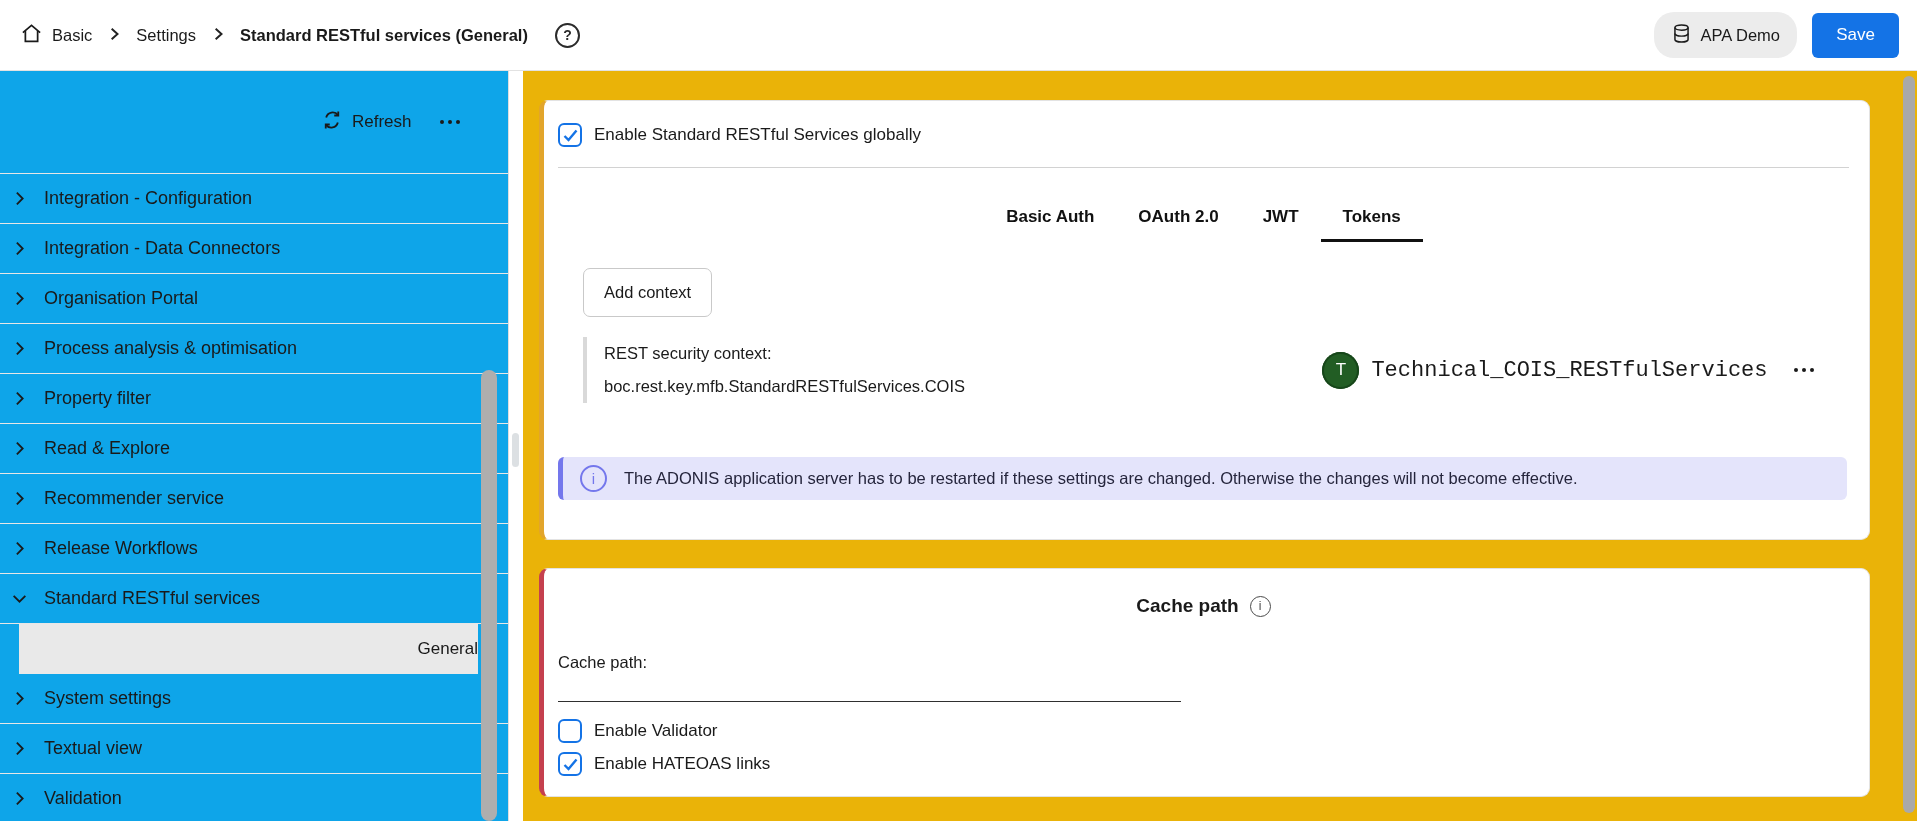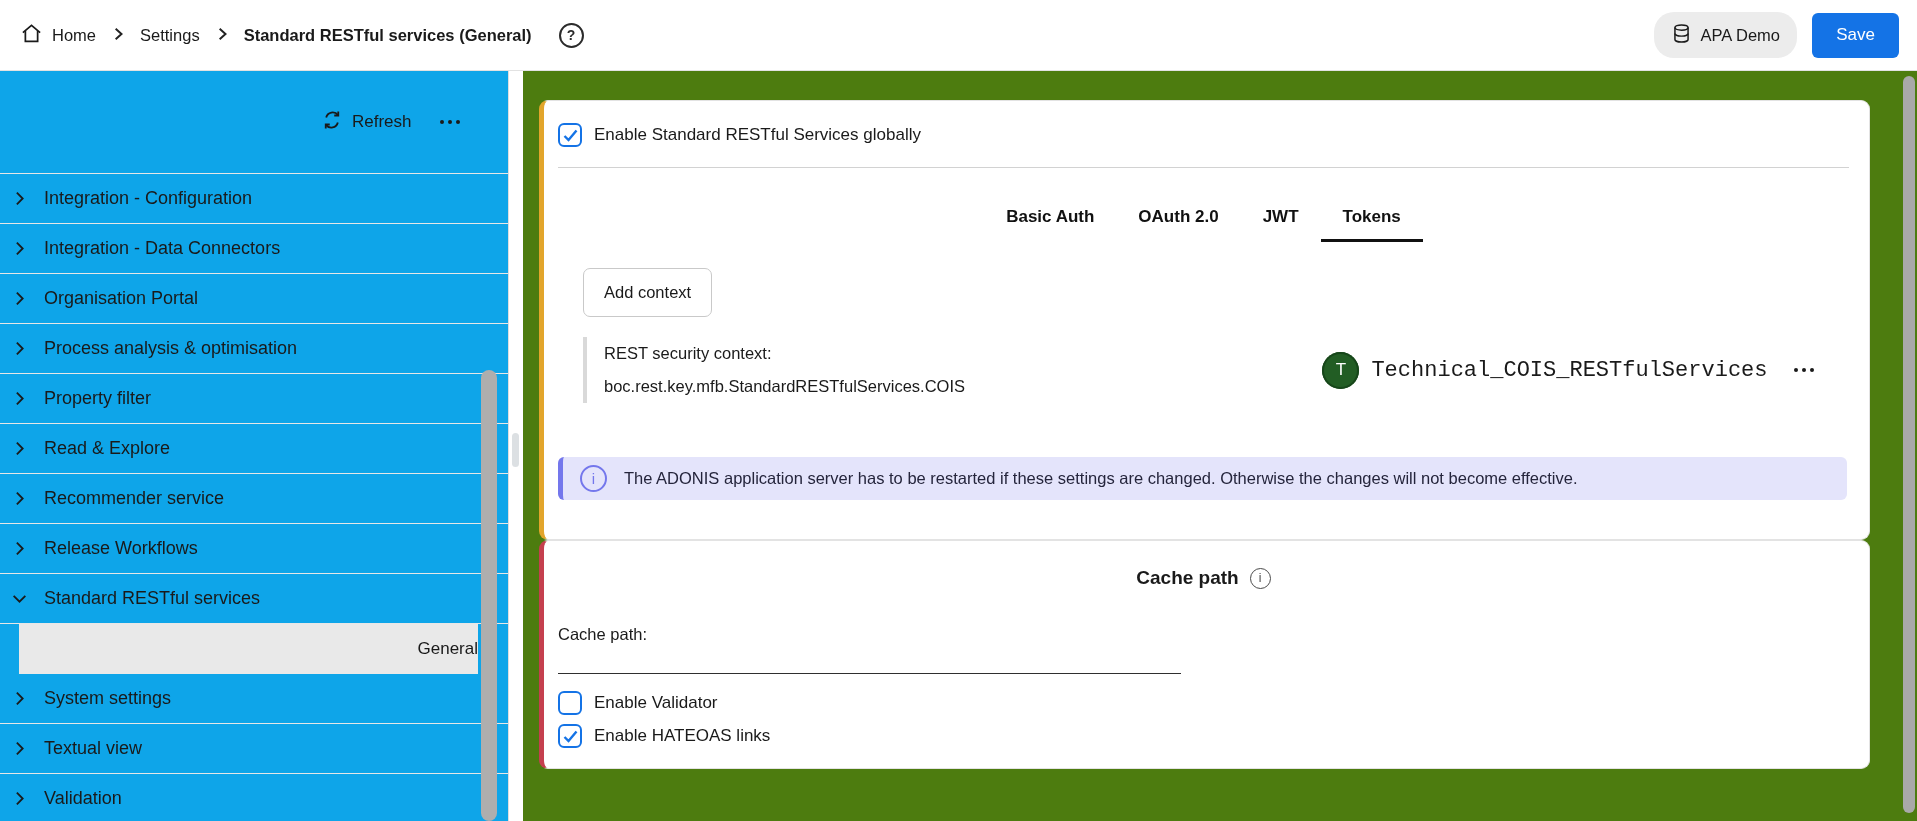--- a/index.html
+++ b/index.html
@@ -41,26 +41,26 @@
   .nav-item .chev { flex:0 0 auto; display:flex; }
   .nav-sub { height:50px; margin:0 30px 0 19px; background:#e9e9e9; display:flex;
              align-items:center; padding-left:35px; font-size:17px; cursor:pointer;justify-content:flex-end; }
   .side-thumb { position:absolute; right:11px; top:299px; width:16px; height:451px;
                 background:#aeaeae; border-radius:8px; cursor:grab; }
 
   
   .main { flex:1; background:#fff; position:relative; overflow:hidden; }
   .splitter { position:absolute; left:3px; top:362px; width:7px; height:34px;
               background:#dce0e3; border-radius:4px; cursor:col-resize; }
-  .content { margin-left:14px; height:100%; background:#4d7c0f;
+  .content { margin-left:14px; height:100%; background:#eab308;
              padding:29px 47px 0 16px; }
 
   .card { background:#fff; border:1px solid #e3e3e3; border-radius:9px; position:relative; }
   .card-rest  { height:440px; border-left:5px solid #e2a52b; padding:22px 20px 0 14px; }
-  .card-cache { height:229px; border-left:5px solid #c5404e; padding:26px 20px 14px 14px; }
+  .card-cache { height:229px; border-left:5px solid #c5404e; padding:26px 20px 14px 14px; margin-top:28px; }
 
   .check-row { display:flex; align-items:center; gap:12px; font-size:17px; }
   .cb { width:24px; height:24px; border:2.5px solid #1473e6; border-radius:6px;
         background:#fff; display:flex; align-items:center; justify-content:center;
         cursor:pointer; flex:0 0 auto; }
   .cb svg { display:block; }
   .cb.unchecked svg { visibility:hidden; }
 
   .hr { border:none; border-top:1px solid #d2d2d2; margin-top:20px; }
 
@@ -112,21 +112,21 @@
 
 <div class="header">
   <div class="crumbs">
     <span class="crumb">
       <span>
         <svg width="23" height="23" viewBox="0 0 24 24" fill="none" stroke="#1a1a1a" stroke-width="1.8">
           <path d="M3 11 L12 3.6 L21 11"></path>
             <path d="M5.6 9.4 V20.2 H18.4 V9.4"></path>
         </svg>
       </span>
-      <span>Home</span>
+      <span>Basic</span>
     </span>
     <span>
       <svg width="14" height="14" viewBox="0 0 12 12" fill="none" stroke="#222" stroke-width="1.7">
           <polyline points="4,1.5 9,6 4,10.5"></polyline>
         </svg>
     </span>
     <span class="crumb">
       <span>Settings</span>
     </span>
     <span>

